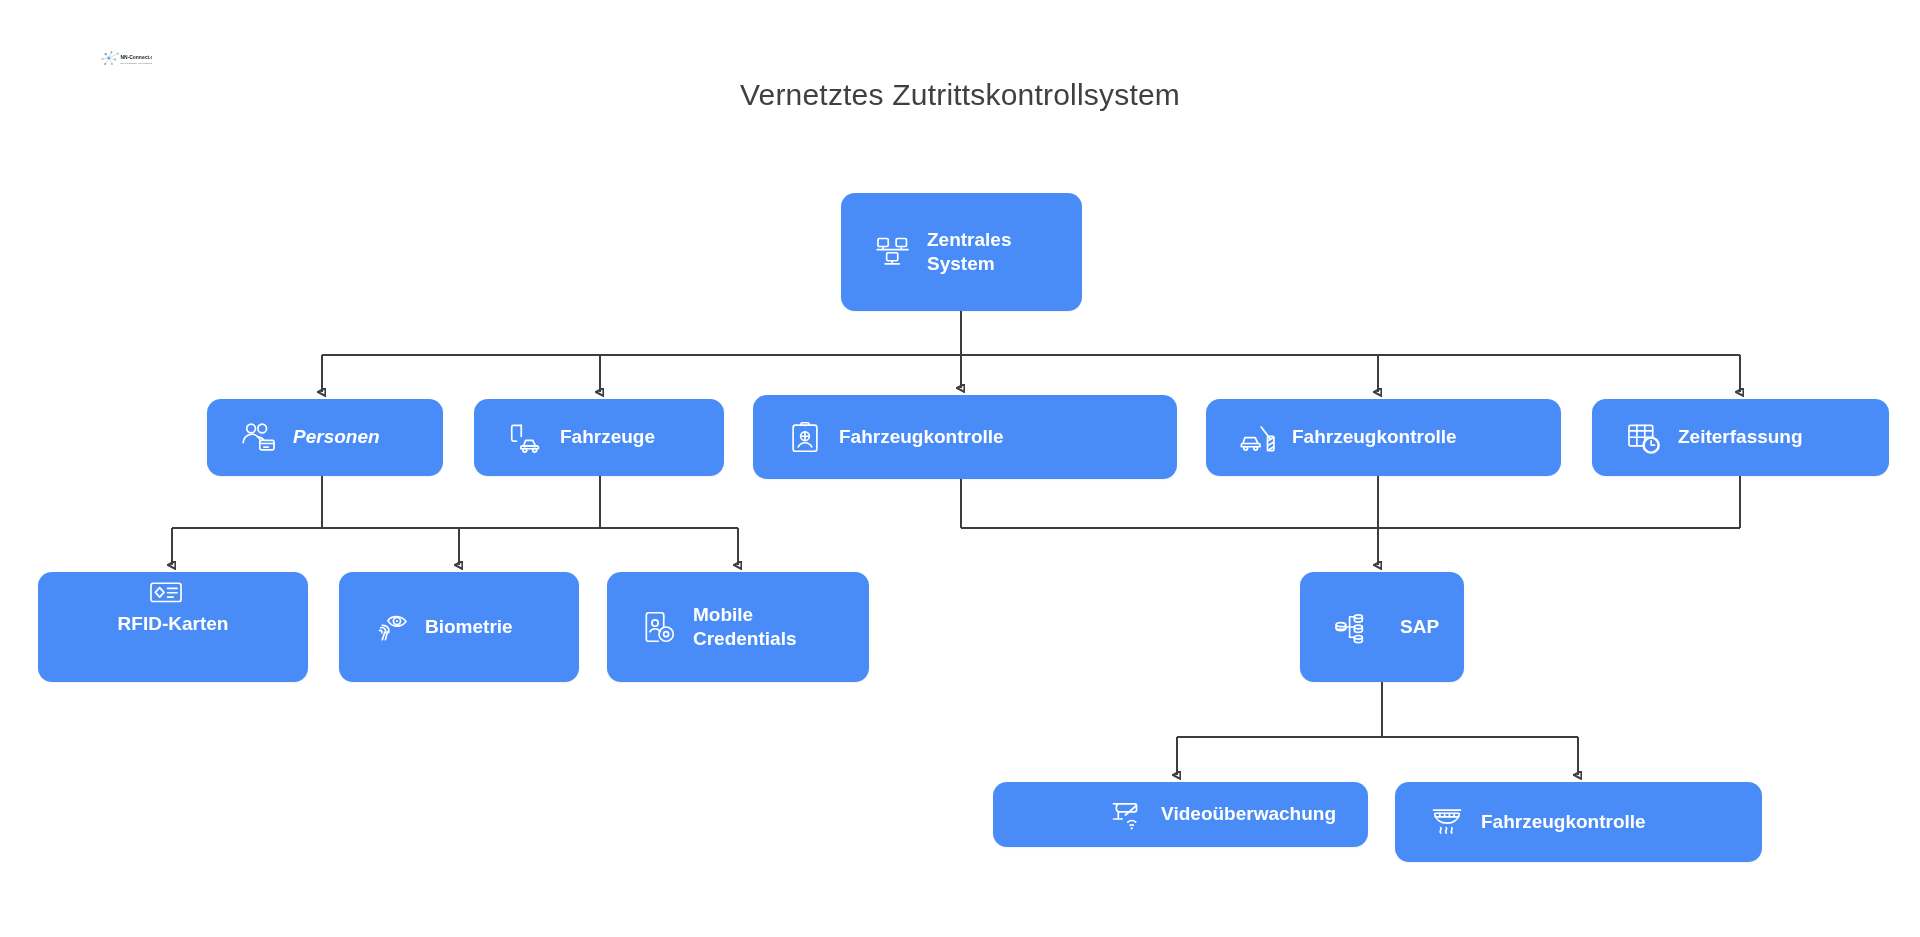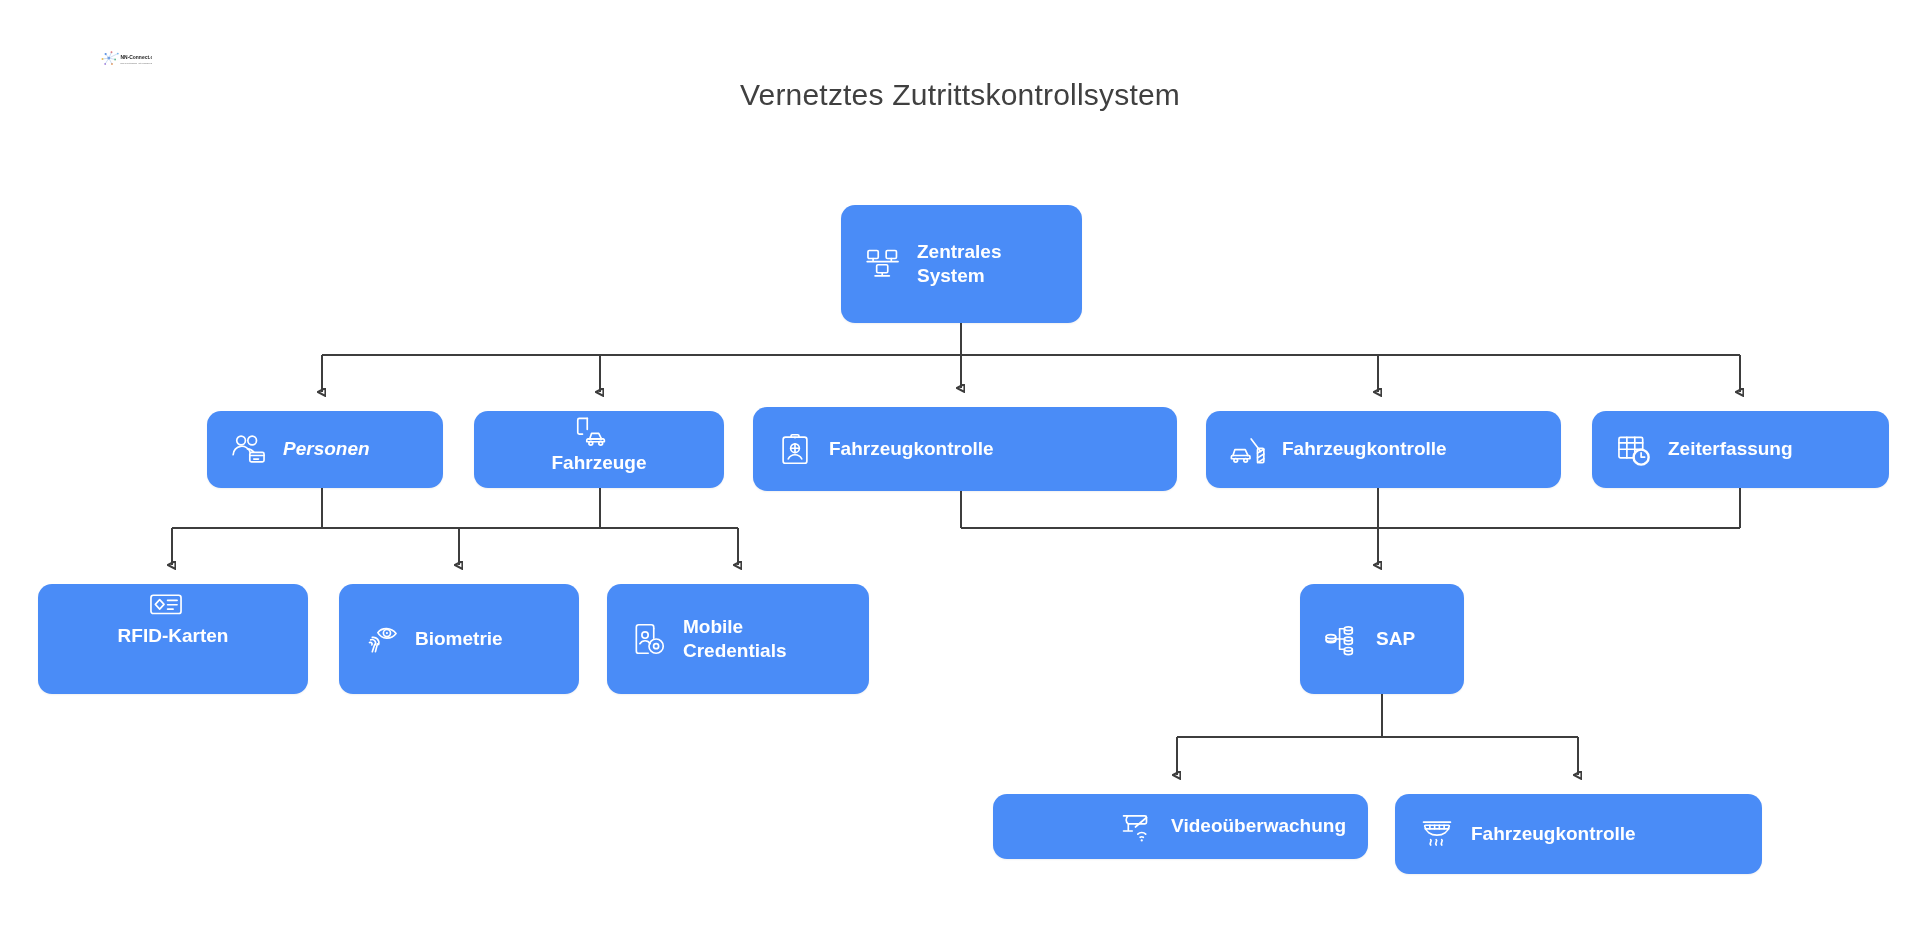--- a/index.html
+++ b/index.html
@@ -58,24 +58,23 @@
   }
 
   
   .node {
     position: absolute;
     background: #4a8cf7;
     border-radius: 14px;
     display: flex;
     align-items: center;
     box-sizing: border-box;
-    padding: 0 22px;
+    padding: 0 32px;
     color: #ffffff;
     box-shadow: 0 1px 2px rgba(0,0,0,0.06);
-    margin-top: 12px;
   }
   .node .ico {
     flex: 0 0 auto;
     width: 40px;
     height: 40px;
     margin-right: 14px;
     display: flex;
     align-items: center;
     justify-content: center;
   }
@@ -89,28 +88,28 @@
     font-weight: bold;
     line-height: 1.28;
     white-space: pre-line;
     color: #ffffff;
   }
   .node.tall .lbl { font-size: 19px; }
 
   
   #n-zentral      { left: 841px;  top: 193px; width: 241px; height: 118px; }
   #n-personen     { left: 207px;  top: 399px; width: 236px; height: 77px; font-style: italic; }
-  #n-fahrzeuge    { left: 474px;  top: 399px; width: 250px; height: 77px; flex-direction: column; }
+  #n-fahrzeuge    { left: 474px;  top: 399px; width: 250px; height: 77px; }
   #n-besucher     { left: 753px;  top: 395px; width: 424px; height: 84px; }
   #n-fzkontrolle  { left: 1206px; top: 399px; width: 355px; height: 77px; }
   #n-zeit         { left: 1592px; top: 399px; width: 297px; height: 77px; }
   #n-rfid         { left: 38px;   top: 572px; width: 270px; height: 110px; flex-direction: column; }
   #n-biometrie    { left: 339px;  top: 572px; width: 240px; height: 110px; }
   #n-mobile       { left: 607px;  top: 572px; width: 262px; height: 110px; align-items: center; }
-  #n-sap          { left: 1300px; top: 572px; width: 164px; height: 110px; }
+  #n-sap          { left: 1300px; top: 572px; width: 164px; height: 110px; gap: 14px; }
   #n-video        { left: 993px;  top: 782px; width: 375px; height: 65px; justify-content: flex-end; }
   #n-brand        { left: 1395px; top: 782px; width: 367px; height: 80px; }
 </style>
 </head>
 <body>
 
 <div class="logo">
   <svg viewBox="0 0 120 40" width="54" height="26" aria-hidden="true">
     <g opacity="0.85">
       <circle cx="17" cy="9" r="2.4" fill="#3b7de0"></circle>

